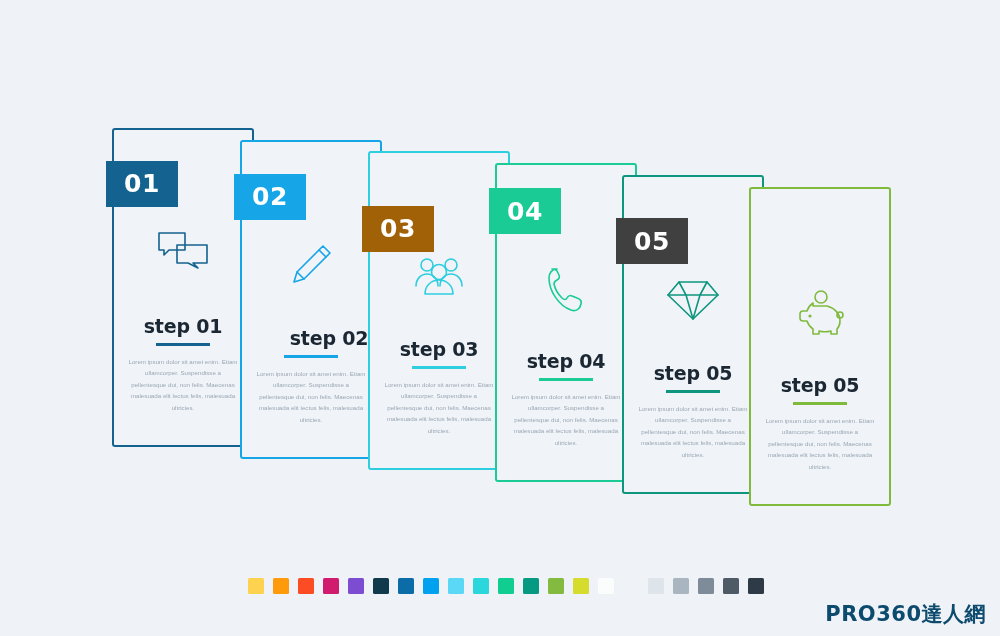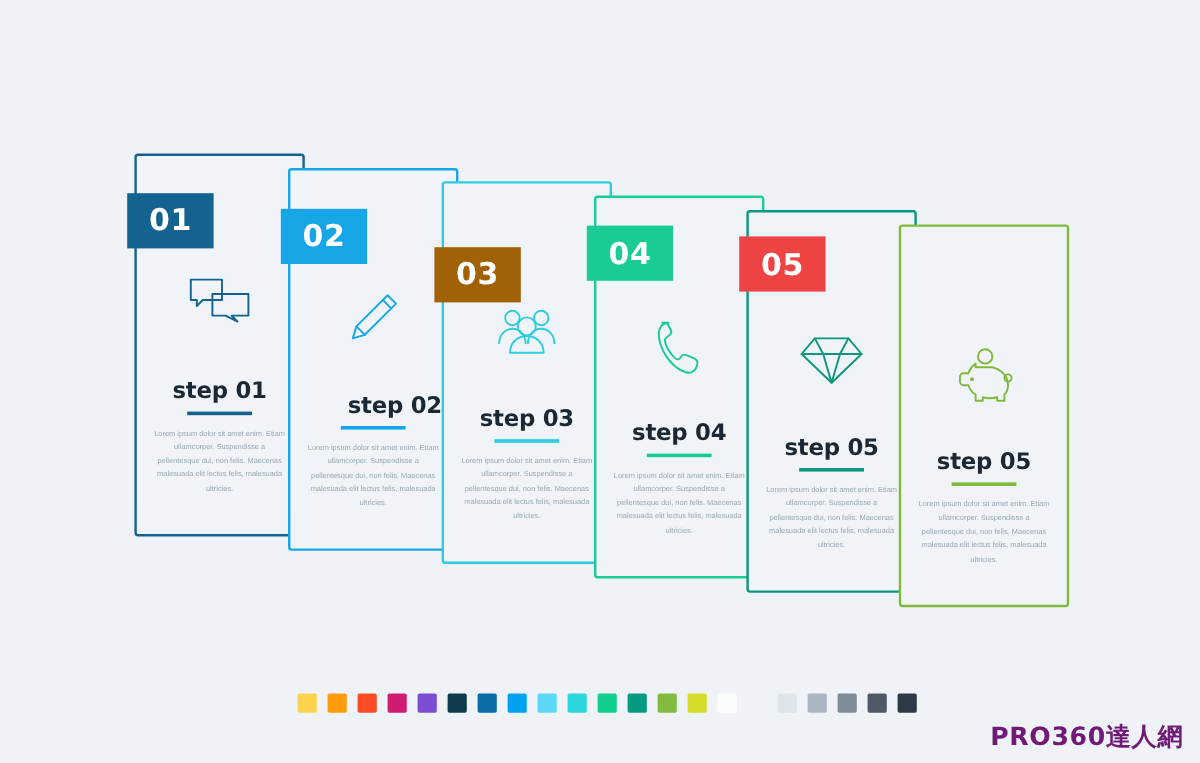--- a/index.html
+++ b/index.html
@@ -169,21 +169,21 @@
       <div class="icon-wrap" style="top: 100px;">
         <svg width="42" height="50" viewBox="0 0 42 50">
           <path fill="none" stroke="#1acb95" stroke-width="1.6" stroke-linecap="round" stroke-linejoin="round" d="M12 4c-5 0-8 4-8 9 0 13 10 28 22 32 5 2 9-1 10-6 1-3-1-5-4-6l-5-2c-2-1-4 0-5 2-1 2-3 2-5 0-4-4-7-9-8-14 0-2 1-3 3-4 2-1 3-3 2-5l-2-4c-1-2-3-2-5-2z"></path>
         </svg>
       </div>
       <div class="step-title" style="top: 185px;">step 04</div>
       <div class="title-rule" style="background: rgb(26, 203, 149); top: 213px;"></div>
       <div class="card-desc" style="top: 226px;">Lorem ipsum dolor sit amet enim. Etiam ullamcorper. Suspendisse a pellentesque dui, non felis. Maecenas malesuada elit lectus felis, malesuada ultricies.</div>
     </div>
     <div class="card" style="left: 622px; top: 175px; width: 142px; height: 319px; border-color: rgb(13, 149, 126); z-index: 14;">
-      <div class="badge" style="background: #ef4444; top: 20px;">
+      <div class="badge" style="background: #404040; top: 41px;">
         <span>05</span>
       </div>
       <div class="icon-wrap" style="top: 100px;">
         <svg width="54" height="46" viewBox="0 0 54 46">
           <path fill="none" stroke="#0d957e" stroke-width="1.6" stroke-linecap="round" stroke-linejoin="round" d="M13 5h28l11 13-25 24L2 18z"></path>
           <path fill="none" stroke="#0d957e" stroke-width="1.6" stroke-linecap="round" stroke-linejoin="round" d="M2 18h50M13 5l7 13-7 0M41 5l-7 13 7 0M20 18l7 24 7-24z"></path>
         </svg>
       </div>
       <div class="step-title" style="top: 185px;">step 05</div>
       <div class="title-rule" style="background: rgb(13, 149, 126); top: 213px;"></div>
@@ -221,13 +221,13 @@
     <div class="swatch" style="background: rgb(214, 220, 43);"></div>
     <div class="swatch" style="background: rgb(251, 252, 252);"></div>
     <div class="swatch gap"></div>
     <div class="swatch" style="background: rgb(221, 229, 234);"></div>
     <div class="swatch" style="background: rgb(169, 182, 194);"></div>
     <div class="swatch" style="background: rgb(126, 140, 153);"></div>
     <div class="swatch" style="background: rgb(78, 90, 102);"></div>
     <div class="swatch" style="background: rgb(46, 58, 69);"></div>
   </div>
 
-<div id="watermark" style="color: #701a75;">PRO360達人網</div>
+<div id="watermark" style="color: #0c4a6e;">PRO360達人網</div>
 
 </body></html>

